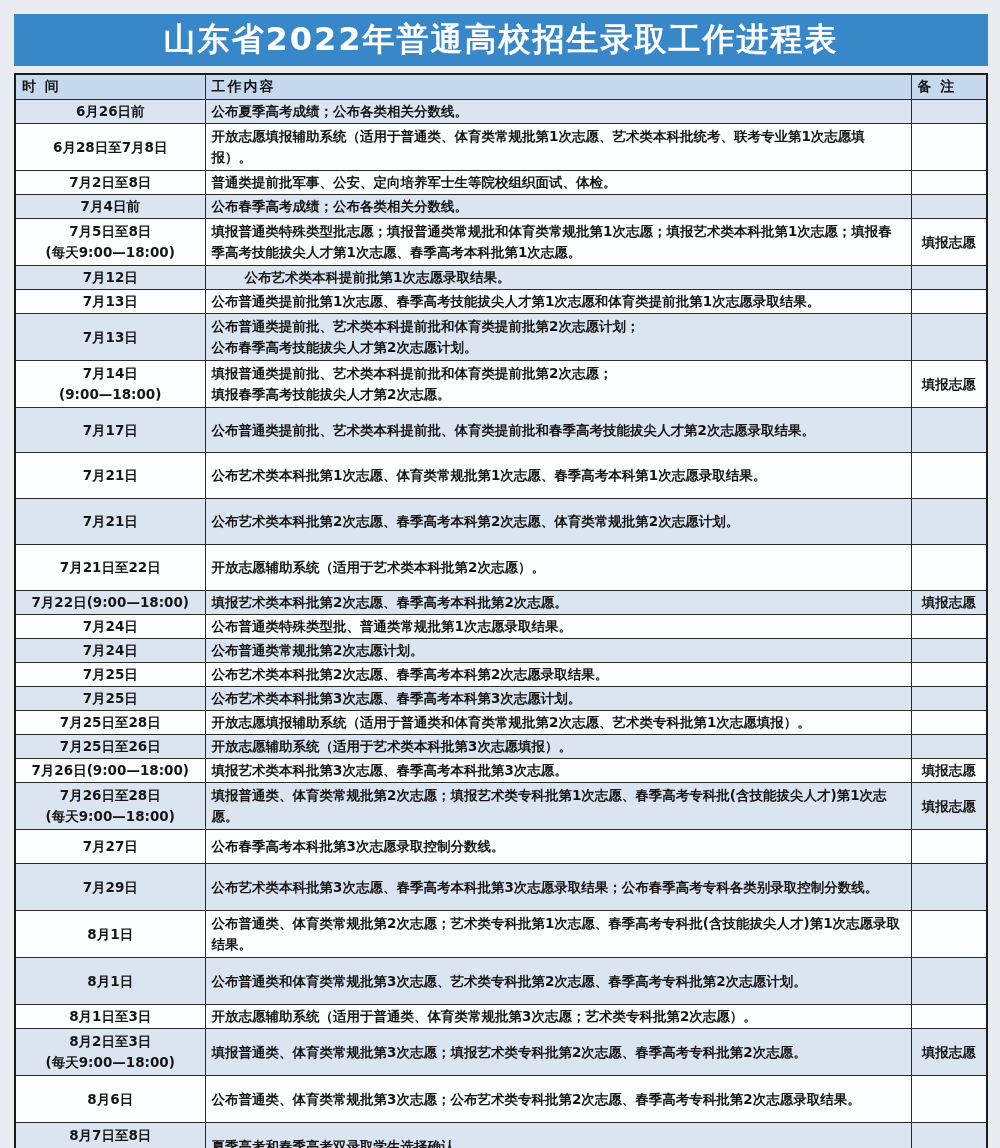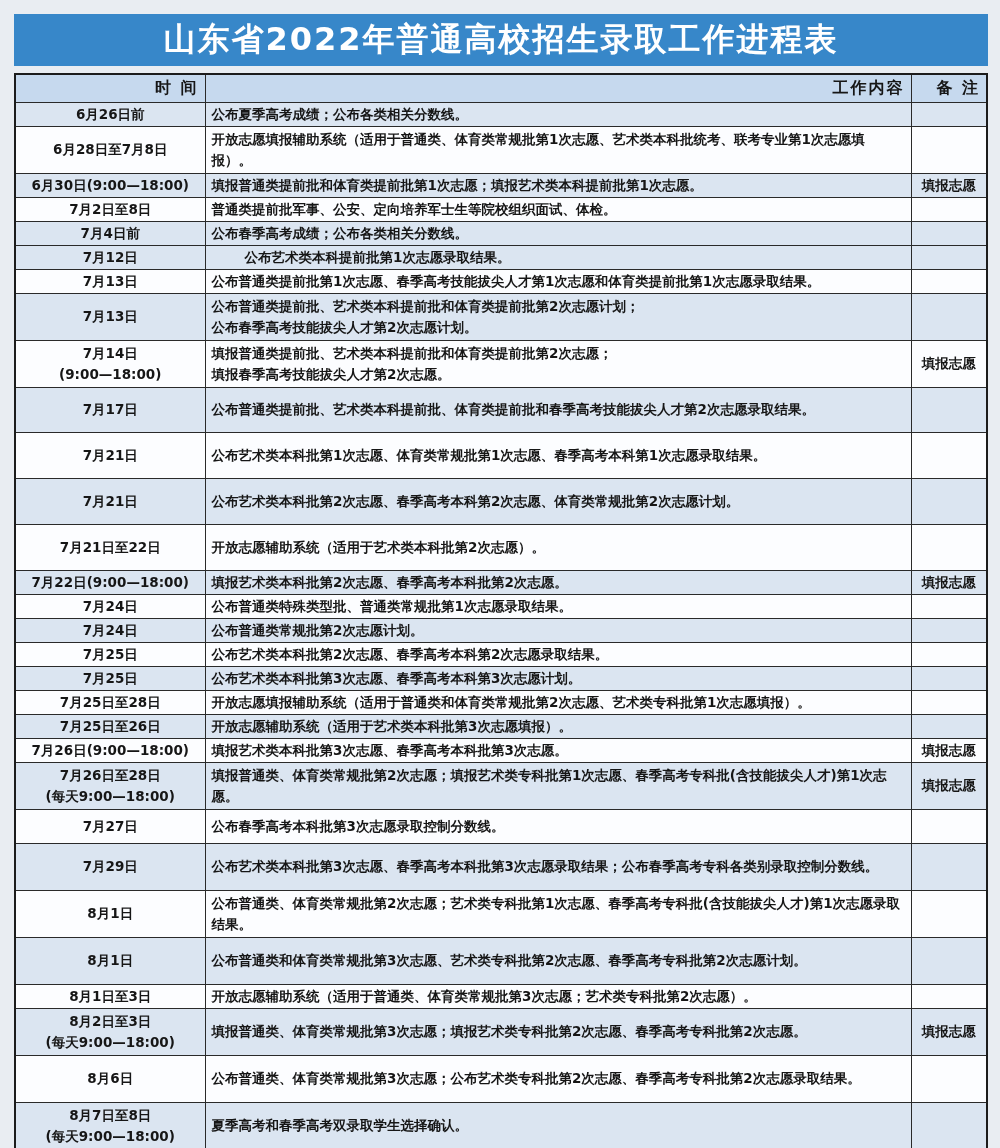--- a/index.html
+++ b/index.html
@@ -33,22 +33,22 @@
     border:1px solid var(--border-col,#2a2a2a);
     vertical-align:middle;
     padding:1px 6px;
     font-size:13.5px;
     font-weight:600;
     line-height:1.55;
     overflow:hidden;
   }
   table.schedule th{
     background:var(--header-bg,#c6d9ee);
-    text-align:right;
-    font-size:16px;
+    text-align:left;
+    font-size:14px;
     font-weight:700;
     height:22px;
     letter-spacing:2px;
     margin-left:7px;
   }
   td.time-cell{
     text-align:center;
     white-space:pre-line;
   }
   td.content-cell{
@@ -89,34 +89,35 @@
         <tr class="row-blue">
           <td class="time-cell" style="height: 21px;">6月26日前</td>
           <td class="content-cell" style="height: 21px;">公布夏季高考成绩；公布各类相关分数线。</td>
           <td class="note-cell" style="height: 21px;"></td>
         </tr>
         <tr class="row-white">
           <td class="time-cell" style="height: 44px;">6月28日至7月8日</td>
           <td class="content-cell" style="height: 44px;">开放志愿填报辅助系统（适用于普通类、体育类常规批第1次志愿、艺术类本科批统考、联考专业第1次志愿填报）。</td>
           <td class="note-cell" style="height: 44px;"></td>
         </tr>
-        <tr class="row-blue">
-          <td class="time-cell" style="height: 21px;">6月30日(9:00—18:00)</td>
-          <td class="content-cell" style="height: 21px;">填报普通类提前批和体育类提前批第1次志愿；填报艺术类本科提前批第1次志愿。</td>
-          <td class="note-cell" style="height: 21px;">填报志愿</td>
-        </tr>
         <tr class="row-white">
           <td class="time-cell" style="height: 21px;">7月2日至8日</td>
           <td class="content-cell" style="height: 21px;">普通类提前批军事、公安、定向培养军士生等院校组织面试、体检。</td>
           <td class="note-cell" style="height: 21px;"></td>
         </tr>
         <tr class="row-blue">
           <td class="time-cell" style="height: 21px;">7月4日前</td>
           <td class="content-cell" style="height: 21px;">公布春季高考成绩；公布各类相关分数线。</td>
           <td class="note-cell" style="height: 21px;"></td>
+        </tr>
+        <tr class="row-white">
+          <td class="time-cell" style="height: 44px;">7月5日至8日
+(每天9:00—18:00)</td>
+          <td class="content-cell" style="height: 44px;">填报普通类特殊类型批志愿；填报普通类常规批和体育类常规批第1次志愿；填报艺术类本科批第1次志愿；填报春季高考技能拔尖人才第1次志愿、春季高考本科批第1次志愿。</td>
+          <td class="note-cell" style="height: 44px;">填报志愿</td>
         </tr>
         <tr class="row-blue">
           <td class="time-cell" style="height: 21px;">7月12日</td>
           <td class="content-cell" style="height: 21px; padding-left: 39px;">公布艺术类本科提前批第1次志愿录取结果。</td>
           <td class="note-cell" style="height: 21px;"></td>
         </tr>
         <tr class="row-white">
           <td class="time-cell" style="height: 21px;">7月13日</td>
           <td class="content-cell" style="height: 21px;">公布普通类提前批第1次志愿、春季高考技能拔尖人才第1次志愿和体育类提前批第1次志愿录取结果。</td>
           <td class="note-cell" style="height: 21px;"></td>

